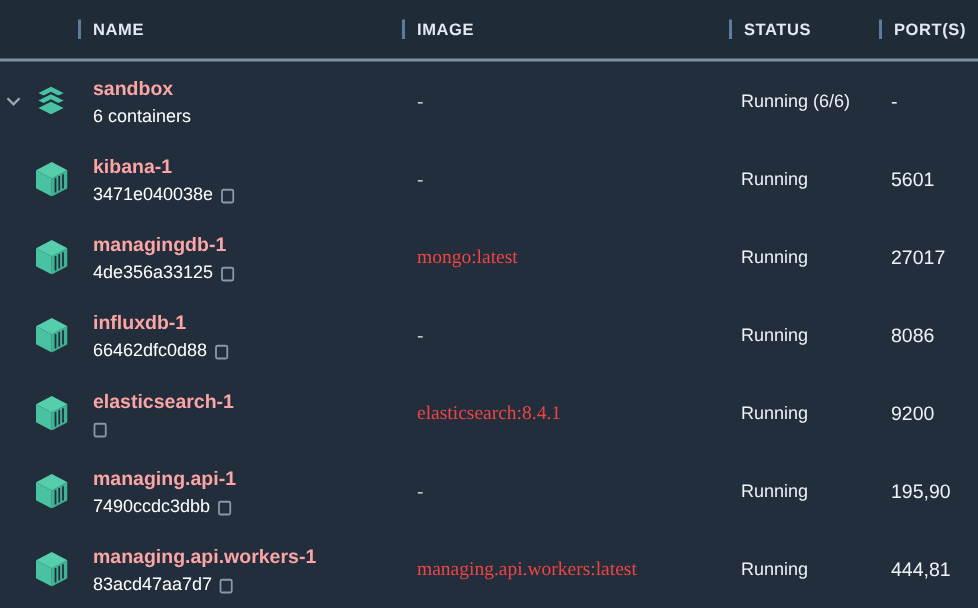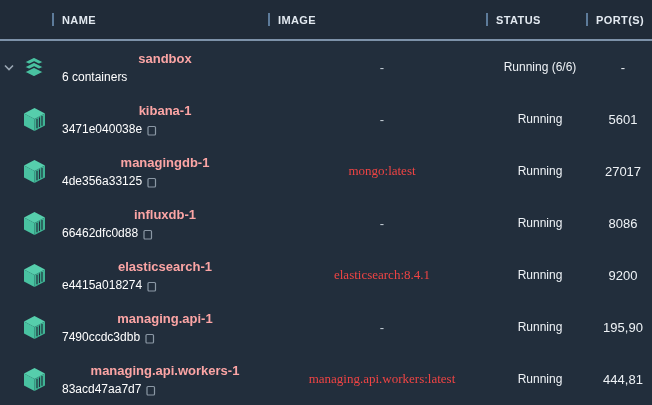--- a/index.html
+++ b/index.html
@@ -2,21 +2,21 @@
 <html><head>
 <meta charset="utf-8">
 <style>
   * { margin: 0; padding: 0; box-sizing: border-box; }
   html, body {
     width: 652px; height: 405px;
     background: #222e3c;
     font-family: "Liberation Sans", sans-serif;
     overflow: hidden;
   }
-  .app { width: 652px; height: 300px; background: #222e3c; text-align: center; }
+  .app { width: 652px; height: 300px; background: #222e3c; }
 
   
   .table-header {
     display: grid;
     grid-template-columns: 52px 216px 218px 100px 66px;
     height: 41px;
     align-items: center;
     background: #202b38;
     border-bottom: 2px solid #7d92a9;
   }
@@ -237,21 +237,20 @@
           <polygon points="10.5,11 21,5.5 21,17.5 10.5,23" fill="#3fb494"></polygon>
           <line x1="13" y1="10.7" x2="13" y2="20.3" stroke="#222e3c" stroke-width="1.2"></line>
           <line x1="15.5" y1="9.4" x2="15.5" y2="19" stroke="#222e3c" stroke-width="1.2"></line>
           <line x1="18" y1="8.1" x2="18" y2="17.7" stroke="#222e3c" stroke-width="1.2"></line>
         </svg>
       </span>
     </div>
     <div class="name-cell">
       <div class="name-line">elasticsearch-1</div>
       <div class="sub-line">
-        <span>e4415a018274</span>
         <span class="copy-icon">
           <svg width="12" height="13" viewBox="0 0 12 13">
             <rect x="3.5" y="1" width="7.5" height="8.5" rx="1" fill="none" stroke="#8violet594a5" stroke-width="1.2"></rect>
             <rect x="1" y="3.5" width="7.5" height="8.5" rx="1" fill="#222e3c" stroke="#8b98a5" stroke-width="1.2"></rect>
           </svg>
         </span>
       </div>
     </div>
     <div class="image-cell is-link">elasticsearch:8.4.1</div>
     <div class="status-cell">Running</div>

